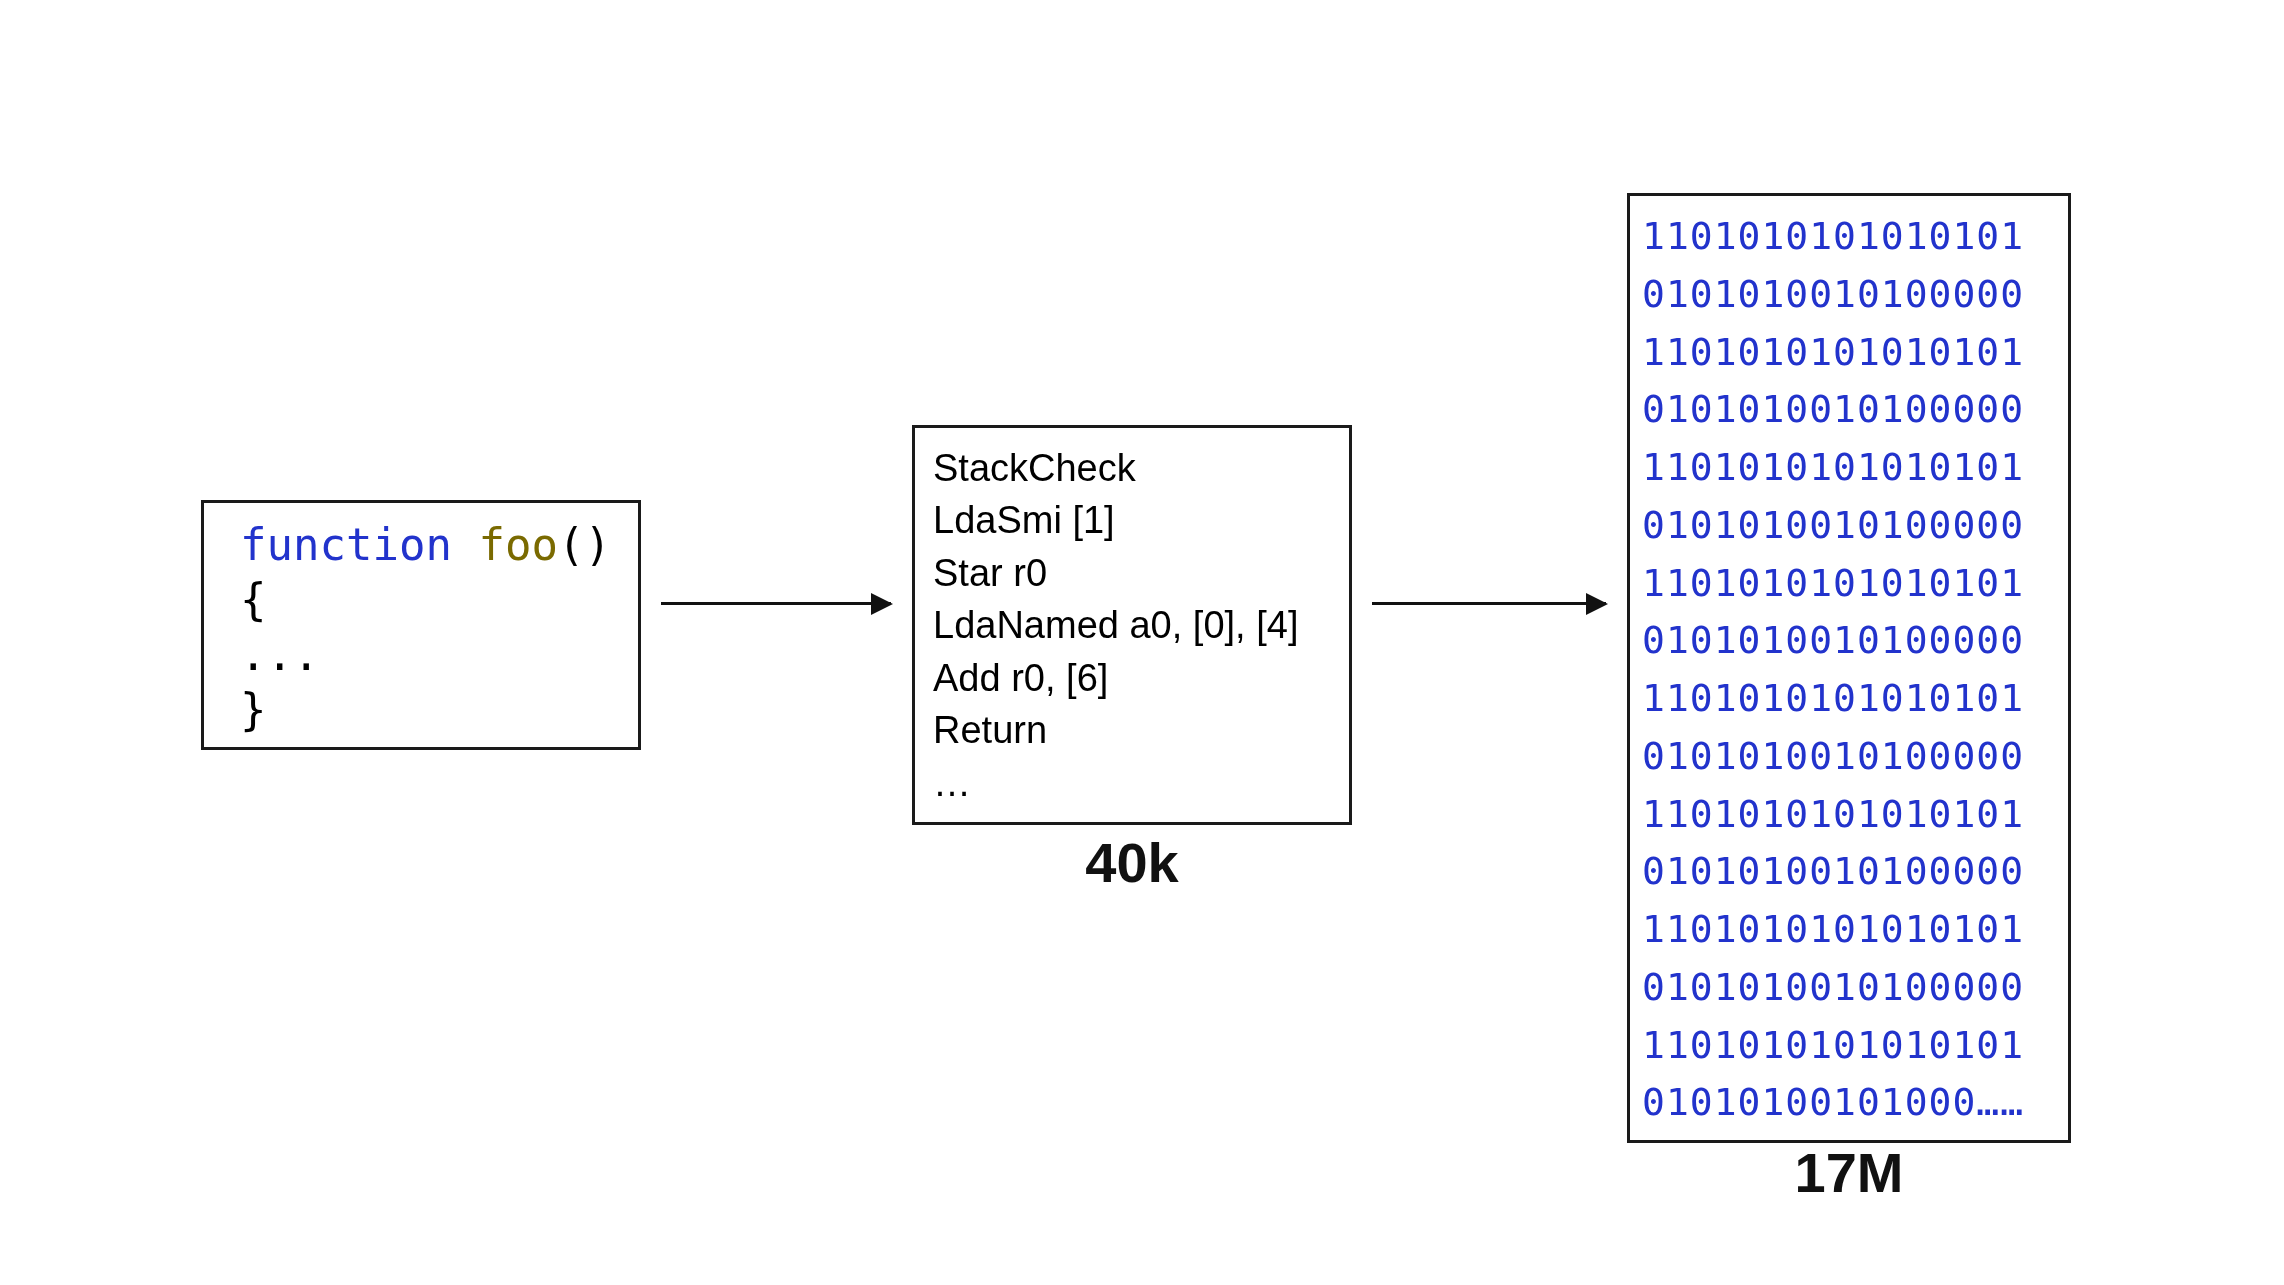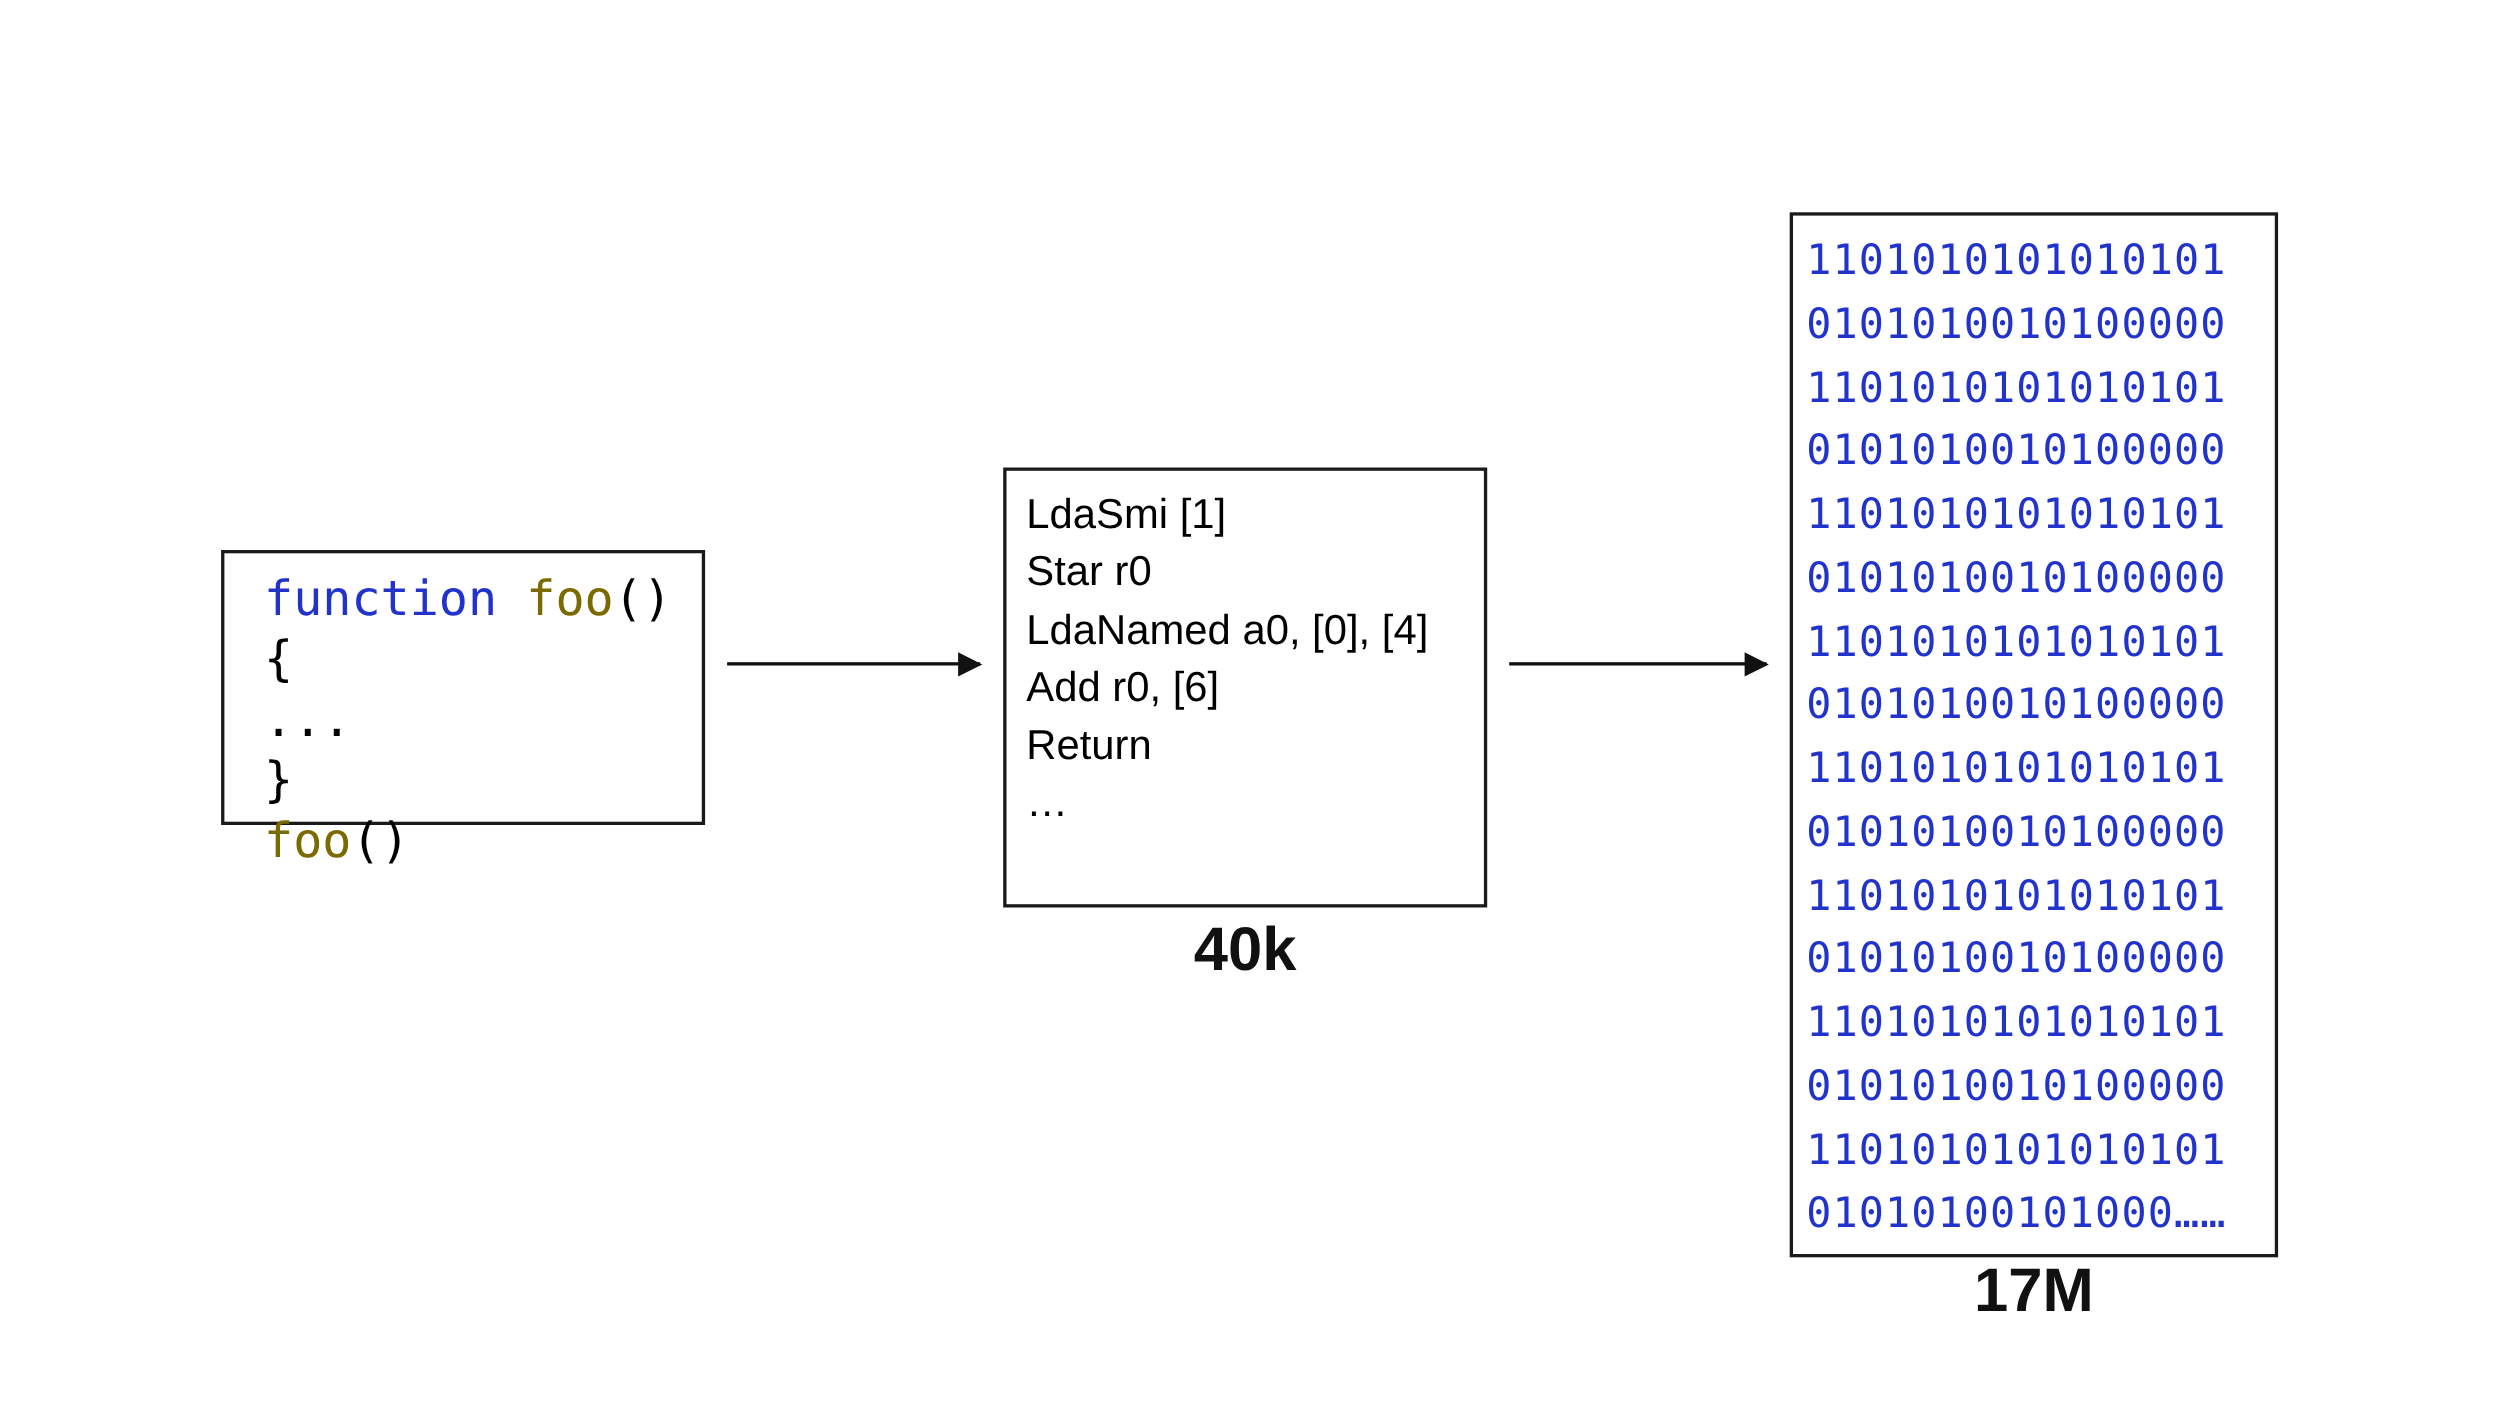--- a/index.html
+++ b/index.html
@@ -109,28 +109,26 @@
 </head>
 <body>
 <div class="stage">
 
   <div id="box-source" class="box">
     <div>
       <span class="kw">function</span><span> </span><span class="fn">foo</span><span>() {</span>
     </div>
     <div>...</div>
     <div>}</div>
-    <div>
-      <span class="fn">foo</span><span>()</span>
-    </div>
   </div>
 
   <div id="arrow1" class="arrow"></div>
 
   <div id="box-bytecode" class="box">
+    <div>StackCheck</div>
     <div>LdaSmi [1]</div>
     <div>Star r0</div>
     <div>LdaNamed a0, [0], [4]</div>
     <div>Add r0, [6]</div>
     <div>Return</div>
     <div>…</div>
   </div>
   <div id="label-bytecode" class="label">40k</div>
 
   <div id="arrow2" class="arrow"></div>

